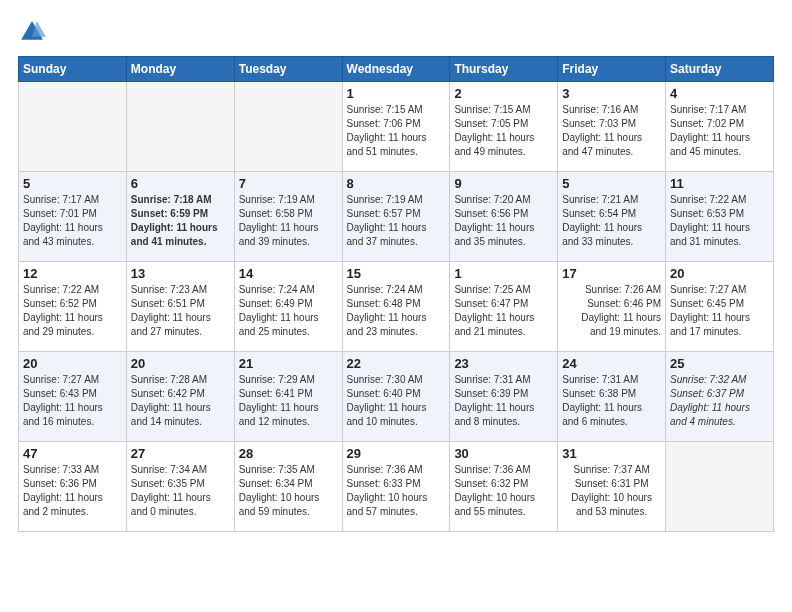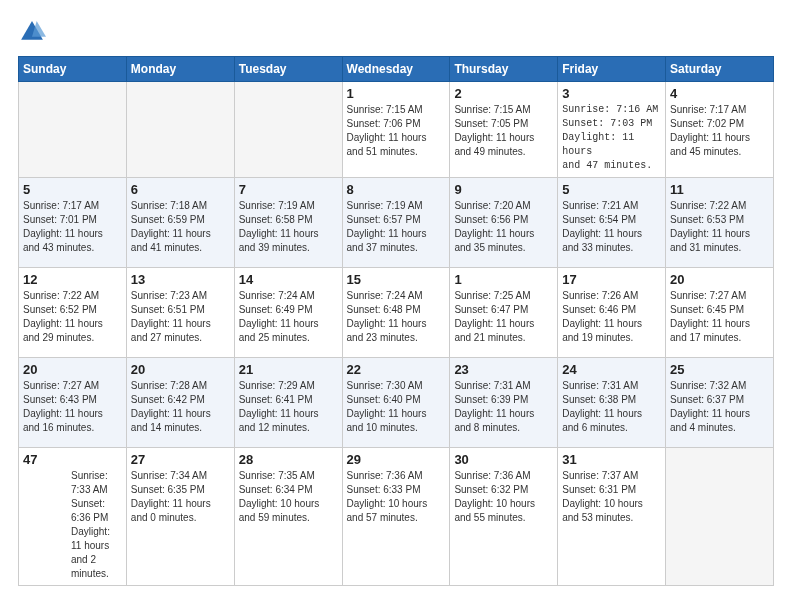--- a/index.html
+++ b/index.html
@@ -146,21 +146,21 @@
           </td>
           <td>
             <div class="day-number">2</div>
             <div class="day-info" style="white-space: pre-line;">Sunrise: 7:15 AM
 Sunset: 7:05 PM
 Daylight: 11 hours
 and 49 minutes.</div>
           </td>
           <td>
             <div class="day-number">3</div>
-            <div class="day-info" style="white-space: pre-line; font-family: Liberation Mono, monospace;">Sunrise: 7:16 AM
+            <div class="day-info" style="white-space: pre-line;">Sunrise: 7:16 AM
 Sunset: 7:03 PM
 Daylight: 11 hours
 and 47 minutes.</div>
           </td>
           <td>
             <div class="day-number">4</div>
             <div class="day-info" style="white-space: pre-line;">Sunrise: 7:17 AM
 Sunset: 7:02 PM
 Daylight: 11 hours
 and 45 minutes.</div>
@@ -169,21 +169,21 @@
         <tr class="row-shaded">
           <td>
             <div class="day-number">5</div>
             <div class="day-info" style="white-space: pre-line;">Sunrise: 7:17 AM
 Sunset: 7:01 PM
 Daylight: 11 hours
 and 43 minutes.</div>
           </td>
           <td>
             <div class="day-number">6</div>
-            <div class="day-info" style="white-space: pre-line;">Sunrise: 7:18 AM
+            <div class="day-info" style="white-space: pre-line; font-weight: bold;">Sunrise: 7:18 AM
 Sunset: 6:59 PM
 Daylight: 11 hours
 and 41 minutes.</div>
           </td>
           <td>
             <div class="day-number">7</div>
             <div class="day-info" style="white-space: pre-line;">Sunrise: 7:19 AM
 Sunset: 6:58 PM
 Daylight: 11 hours
 and 39 minutes.</div>
@@ -248,21 +248,21 @@
           </td>
           <td>
             <div class="day-number">1</div>
             <div class="day-info" style="white-space: pre-line;">Sunrise: 7:25 AM
 Sunset: 6:47 PM
 Daylight: 11 hours
 and 21 minutes.</div>
           </td>
           <td>
             <div class="day-number">17</div>
-            <div class="day-info" style="white-space: pre-line;">Sunrise: 7:26 AM
+            <div class="day-info" style="white-space: pre-line; text-align: right;">Sunrise: 7:26 AM
 Sunset: 6:46 PM
 Daylight: 11 hours
 and 19 minutes.</div>
           </td>
           <td>
             <div class="day-number">20</div>
             <div class="day-info" style="white-space: pre-line;">Sunrise: 7:27 AM
 Sunset: 6:45 PM
 Daylight: 11 hours
 and 17 minutes.</div>
@@ -306,30 +306,30 @@
           </td>
           <td>
             <div class="day-number">24</div>
             <div class="day-info" style="white-space: pre-line;">Sunrise: 7:31 AM
 Sunset: 6:38 PM
 Daylight: 11 hours
 and 6 minutes.</div>
           </td>
           <td>
             <div class="day-number">25</div>
-            <div class="day-info" style="white-space: pre-line;">Sunrise: 7:32 AM
+            <div class="day-info" style="white-space: pre-line; font-style: italic;">Sunrise: 7:32 AM
 Sunset: 6:37 PM
 Daylight: 11 hours
 and 4 minutes.</div>
           </td>
         </tr>
         <tr>
           <td>
             <div class="day-number">47</div>
-            <div class="day-info" style="white-space: pre-line; margin-left: 48px;">Sunrise: 7:33 AM
+            <div class="day-info" style="white-space: pre-line;">Sunrise: 7:33 AM
 Sunset: 6:36 PM
 Daylight: 11 hours
 and 2 minutes.</div>
           </td>
           <td>
             <div class="day-number">27</div>
             <div class="day-info" style="white-space: pre-line;">Sunrise: 7:34 AM
 Sunset: 6:35 PM
 Daylight: 11 hours
 and 0 minutes.</div>
@@ -350,21 +350,21 @@
           </td>
           <td>
             <div class="day-number">30</div>
             <div class="day-info" style="white-space: pre-line;">Sunrise: 7:36 AM
 Sunset: 6:32 PM
 Daylight: 10 hours
 and 55 minutes.</div>
           </td>
           <td>
             <div class="day-number">31</div>
-            <div class="day-info" style="white-space: pre-line;">Sunrise: 7:37 AM
+            <div class="day-info" style="white-space: pre-line; text-align: center;">Sunrise: 7:37 AM
 Sunset: 6:31 PM
 Daylight: 10 hours
 and 53 minutes.</div>
           </td>
           <td class="empty"></td>
         </tr>
       </tbody>
   </table>
 </div>
 

